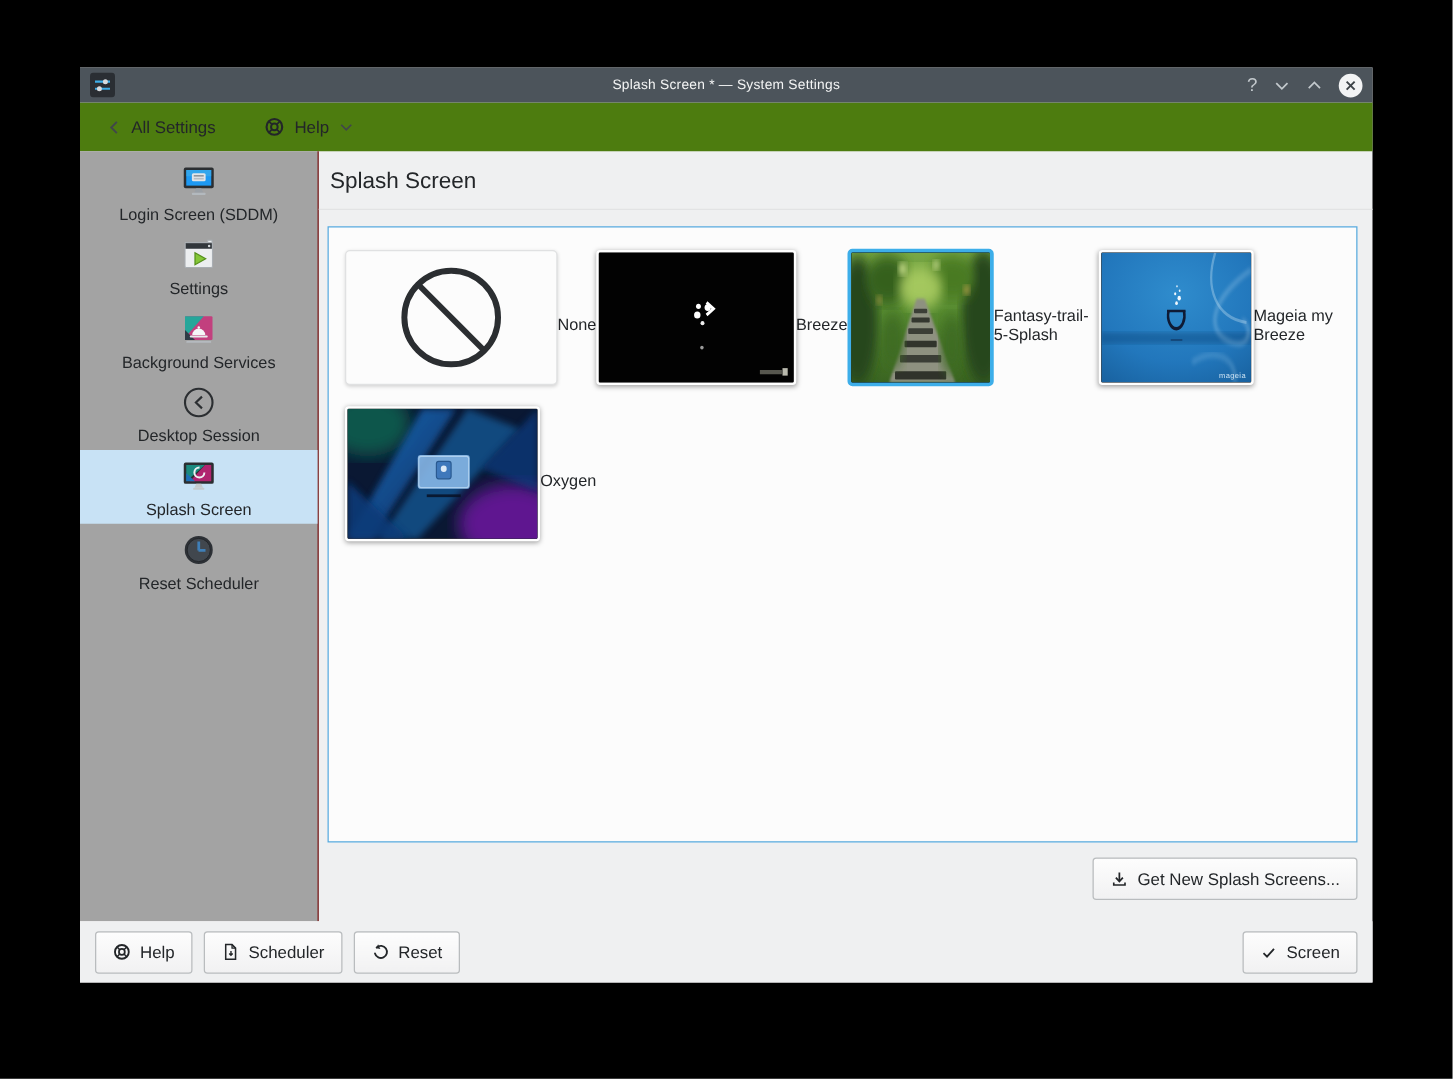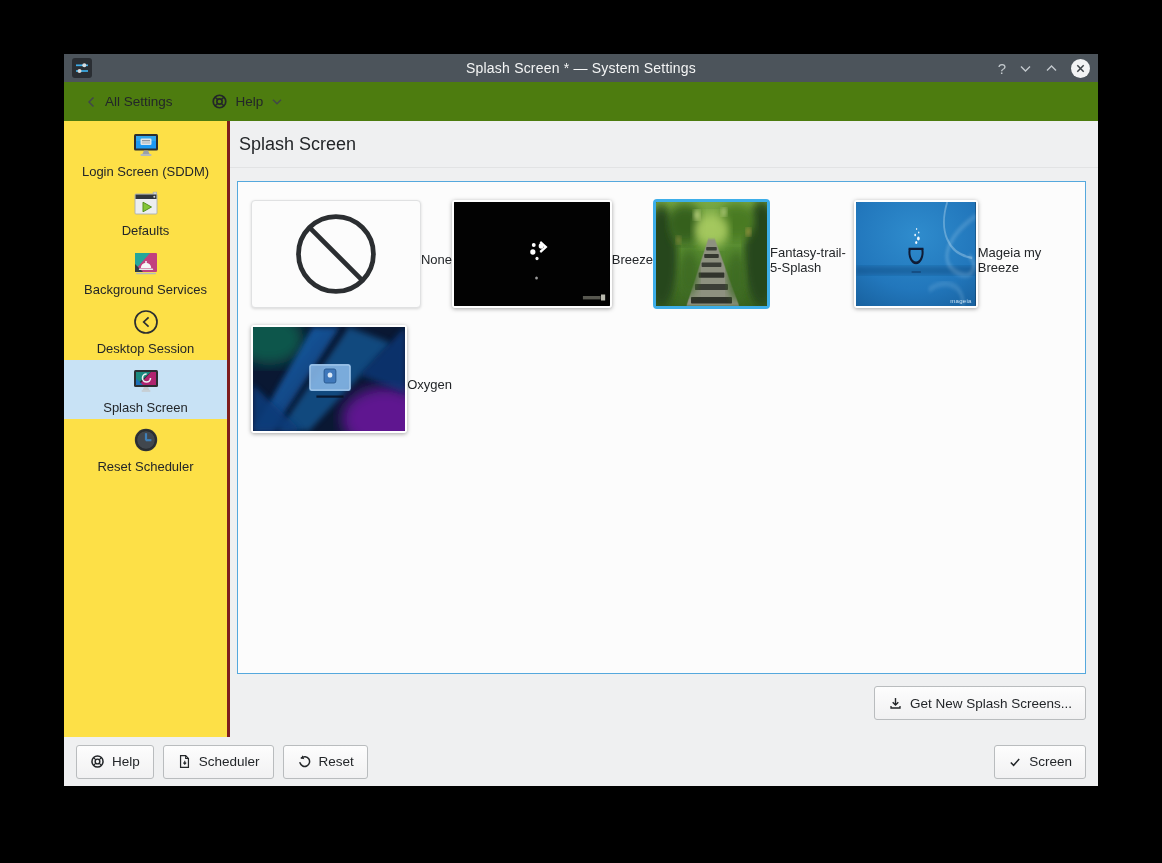--- a/index.html
+++ b/index.html
@@ -12,36 +12,36 @@
   .window{
     position:absolute;left:64px;top:54px;width:1034px;height:732px;
     background:#eff0f1;display:flex;flex-direction:column;
     box-shadow:0 6px 22px rgba(0,0,0,.6);
   }
   
   .titlebar{
     height:28px;background:#4c545b;position:relative;flex:0 0 auto;
     display:flex;align-items:center;justify-content:center;
   }
-  .titlebar-title{color:#f4f5f5;font-size:14px;letter-spacing:.2px;}
+  .titlebar-title{color:#f4f5f5;font-size:11px;letter-spacing:.2px;}
   .app-icon{position:absolute;left:8px;top:4px;width:20px;height:20px;}
   .tb-controls{position:absolute;right:8px;top:0;height:28px;display:flex;align-items:center;gap:13px;}
   .tb-btn{display:flex;align-items:center;justify-content:center;color:#c3c9cd;font-size:14px;cursor:default;}
   .tb-help{font-size:15px;line-height:1;}
   .tb-close{width:19px;height:19px;border-radius:50%;background:#f2f3f4;display:flex;align-items:center;justify-content:center;}
   
   .toolbar{
     height:39px;flex:0 0 auto;background:#4d7c0f;display:flex;align-items:center;
     padding-left:21px;gap:38px;font-size:13.5px;color:#232629;
   }
   .tool-item{display:flex;align-items:center;gap:8px;}
   
   .main-row{flex:1 1 auto;display:flex;min-height:0;}
   .sidebar{
-    width:166px;flex:0 0 auto;background:#fde047;border-right:3px solid #7f1d1d;
+    width:191px;flex:0 0 auto;background:#a3a3a3;border-right:1px solid #7f1d1d;
     padding-top:3px;box-sizing:border-box;
   }
   .side-item{
     height:59px;display:flex;flex-direction:column;align-items:center;justify-content:center;
     gap:3px;font-size:13px;color:#232629;text-align:center;
   }
   .side-item.selected{background:#c8e2f5;}
   .side-icon{width:32px;height:32px;flex:0 0 auto;}
   
   .content{flex:1 1 auto;display:flex;flex-direction:column;min-width:0;}
@@ -167,21 +167,21 @@
       <div class="side-item">
         <span class="side-icon">
           <svg viewBox="0 0 32 32">
             <rect x="23.2" y="4.2" width="3.4" height="3.5" fill="#eceef0" stroke="#a9aeb3" stroke-width=".8"></rect>
             <rect x="5" y="6" width="22" height="20" rx="1" fill="#eceef0" stroke="#a9aeb3" stroke-width=".9"></rect>
             <rect x="5.5" y="6.5" width="21" height="4.5" fill="#31363b"></rect>
             <circle cx="24.3" cy="8.7" r="1" fill="#d3d7da"></circle>
             <path d="M13 14.2 21.5 19 13 23.8z" fill="#84c637" stroke="#55901c" stroke-width="1"></path>
           </svg>
         </span>
-        <span>Defaults</span>
+        <span>Settings</span>
       </div>
 
       <div class="side-item">
         <span class="side-icon">
           <svg viewBox="0 0 32 32">
             <rect x="5" y="6" width="22" height="19" rx="1" fill="#c2407e"></rect>
             <polygon points="5,6 20,6 5,23" fill="#26a69a"></polygon>
             <polygon points="5,25 5,17 13,25" fill="#2f3b46"></polygon>
             <path d="M10.8 21 a5.2 5.2 0 0 1 10.4 0 z" fill="#f5f6f7"></path>
             <circle cx="16" cy="15" r="1" fill="#f5f6f7"></circle>

